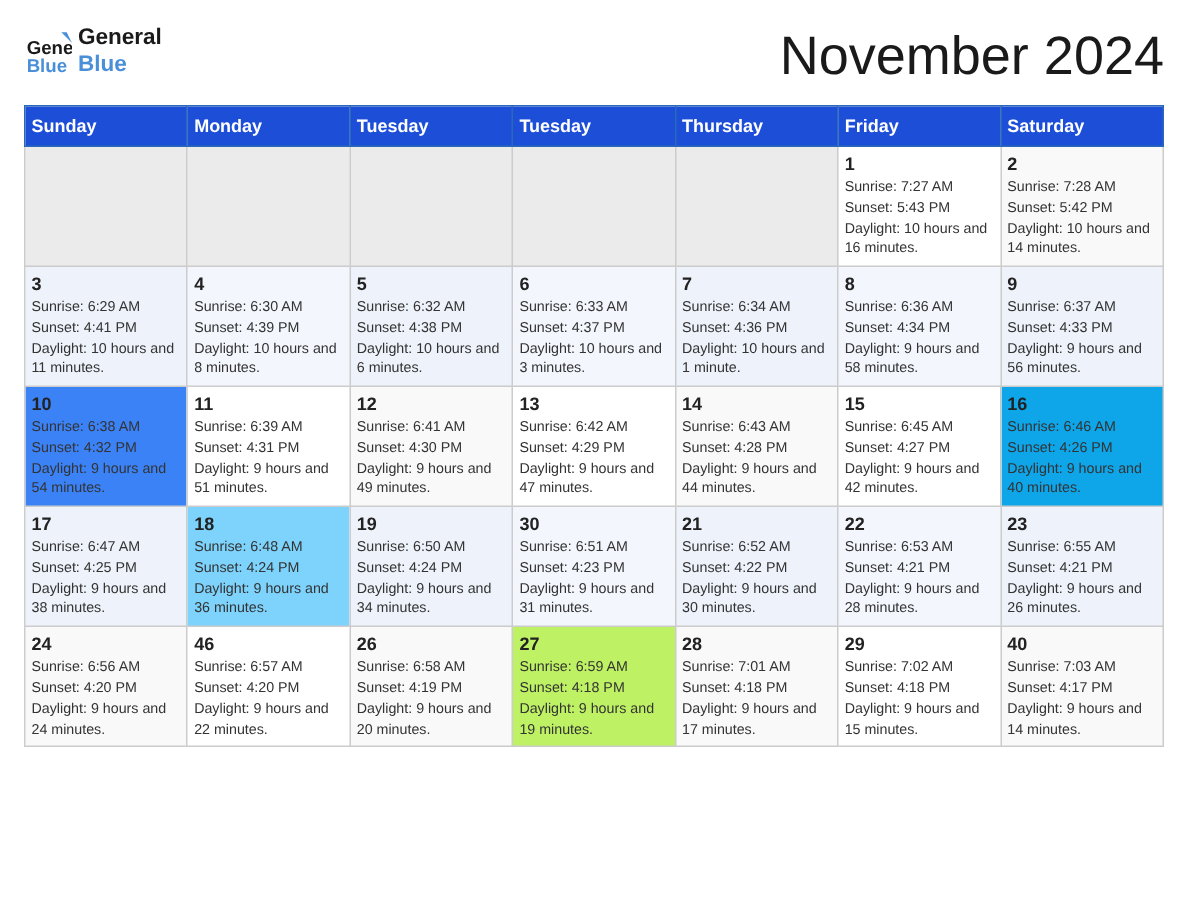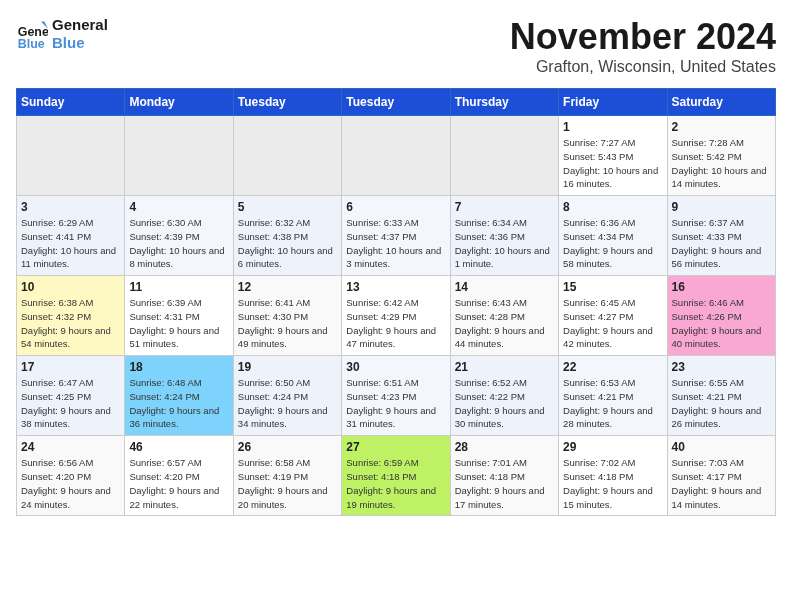--- a/index.html
+++ b/index.html
@@ -23,21 +23,21 @@
     }
     .logo-icon {
       width: 32px;
       height: 32px;
     }
     .title-area {
       text-align: right;
     }
     .month-title {
       font-size: 36px;
-      font-weight: bold;
+      font-weight: normal;
       color: #1a1a1a;
     }
     .location-title {
       font-size: 16px;
       color: #444;
     }
     table {
       width: 100%;
       border-collapse: collapse;
       table-layout: fixed;
@@ -97,21 +97,20 @@
       <text x="2" y="34" font-size="14" font-weight="bold" fill="#4a90d9">Blue</text>
       <polygon points="28,4 36,12 32,4" fill="#4a90d9"></polygon>
     </svg>
     <div>
       <div style="font-size:15px;font-weight:bold;color:#1a1a1a;line-height:1.2;">General</div>
       <div style="font-size:15px;font-weight:bold;color:#4a90d9;line-height:1.2;">Blue</div>
     </div>
   </div>
   <div class="title-area">
     <div class="month-title">November 2024</div>
-    <div class="location-title">Grafton, Wisconsin, United States</div>
   </div>
 </div>
 
 <table>
   <thead>
     <tr>
     <th>Sunday</th>
         <th>Monday</th>
         <th>Tuesday</th>
         <th>Tuesday</th>
@@ -160,21 +159,21 @@
         <td style="background: rgb(243, 246, 252);">
           <span class="day-num">8</span>
           <div class="day-info">Sunrise: 6:36 AM<br>Sunset: 4:34 PM<br>Daylight: 9 hours and 58 minutes.</div>
         </td>
         <td style="background: rgb(238, 242, 250);">
           <span class="day-num">9</span>
           <div class="day-info">Sunrise: 6:37 AM<br>Sunset: 4:33 PM<br>Daylight: 9 hours and 56 minutes.</div>
         </td>
       </tr>
       <tr>
-        <td style="background: #fef9c3;">
+        <td style="background: #3b82f6;">
           <span class="day-num">10</span>
           <div class="day-info">Sunrise: 6:38 AM<br>Sunset: 4:32 PM<br>Daylight: 9 hours and 54 minutes.</div>
         </td>
         <td style="background: rgb(255, 255, 255);">
           <span class="day-num">11</span>
           <div class="day-info">Sunrise: 6:39 AM<br>Sunset: 4:31 PM<br>Daylight: 9 hours and 51 minutes.</div>
         </td>
         <td style="background: rgb(249, 249, 249);">
           <span class="day-num">12</span>
           <div class="day-info">Sunrise: 6:41 AM<br>Sunset: 4:30 PM<br>Daylight: 9 hours and 49 minutes.</div>
@@ -184,21 +183,21 @@
           <div class="day-info">Sunrise: 6:42 AM<br>Sunset: 4:29 PM<br>Daylight: 9 hours and 47 minutes.</div>
         </td>
         <td style="background: rgb(249, 249, 249); margin-top: 32px;">
           <span class="day-num">14</span>
           <div class="day-info">Sunrise: 6:43 AM<br>Sunset: 4:28 PM<br>Daylight: 9 hours and 44 minutes.</div>
         </td>
         <td style="background: rgb(255, 255, 255);">
           <span class="day-num">15</span>
           <div class="day-info">Sunrise: 6:45 AM<br>Sunset: 4:27 PM<br>Daylight: 9 hours and 42 minutes.</div>
         </td>
-        <td style="background: #f9a8d4; margin-top: 21px;">
+        <td style="background: #0ea5e9; margin-top: 21px;">
           <span class="day-num">16</span>
           <div class="day-info">Sunrise: 6:46 AM<br>Sunset: 4:26 PM<br>Daylight: 9 hours and 40 minutes.</div>
         </td>
       </tr>
       <tr>
         <td style="background: rgb(238, 242, 250);">
           <span class="day-num">17</span>
           <div class="day-info">Sunrise: 6:47 AM<br>Sunset: 4:25 PM<br>Daylight: 9 hours and 38 minutes.</div>
         </td>
         <td style="background: #7dd3fc;">

